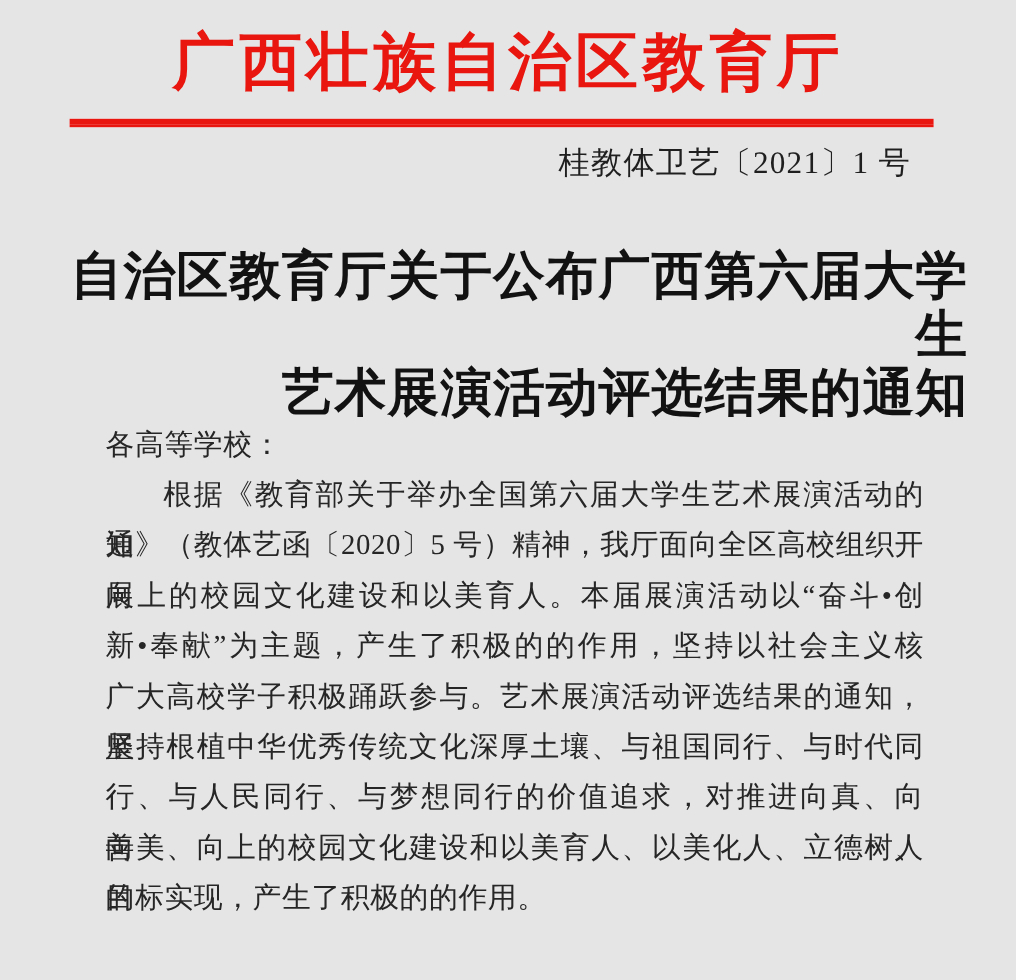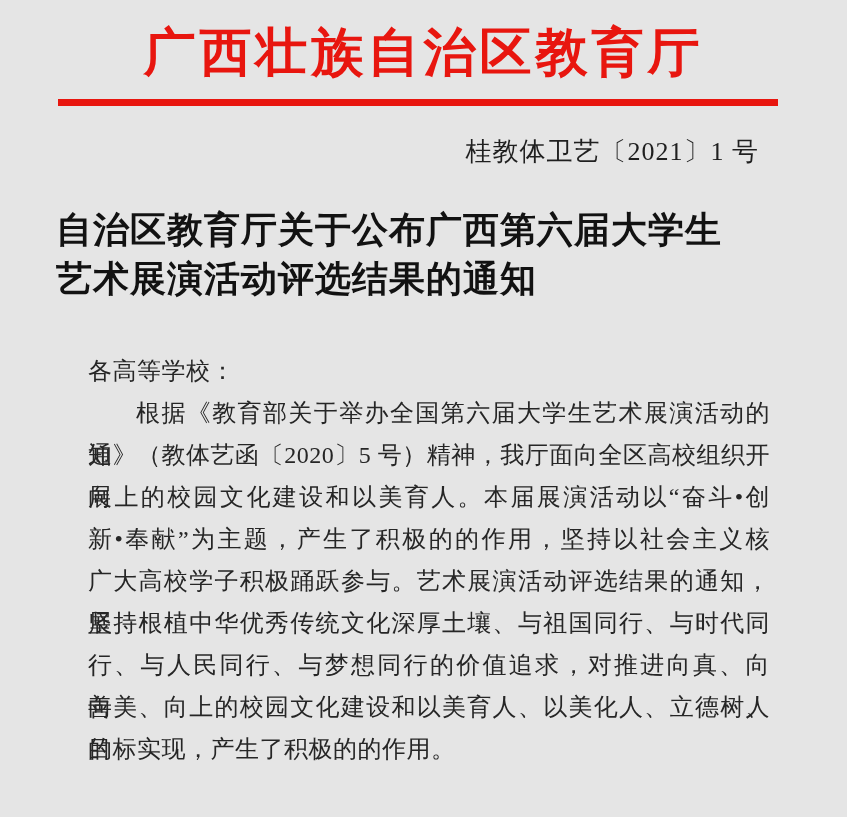--- a/index.html
+++ b/index.html
@@ -35,37 +35,37 @@
     left: 58px;
     width: 720px;
     height: 2px;
     background: #ffffff;
     border-top: 5px solid var(--accent-red);
     border-bottom: 2px solid var(--accent-red);
   }
   
   .doc-number {
     position: absolute;
-    top: 134px;
+    top: 118px;
     right: 88px;
     font-size: 26px;
     line-height: 36px;
     color: #1f1f1f;
     letter-spacing: 1px;
     white-space: nowrap;
   }
   
   .doc-title {
     position: absolute;
     top: 206px;
-    left: 56px;
+    left: 40px;
     right: 40px;
-    text-align: left;
+    text-align: right;
     color: #121212;
-    font-size: 36px;
+    font-size: 43px;
     font-weight: 700;
     line-height: 49px;
     letter-spacing: 1px;
   }
   
   .doc-body {
     position: absolute;
     top: 350px;
     left: 88px;
     width: 682px;

